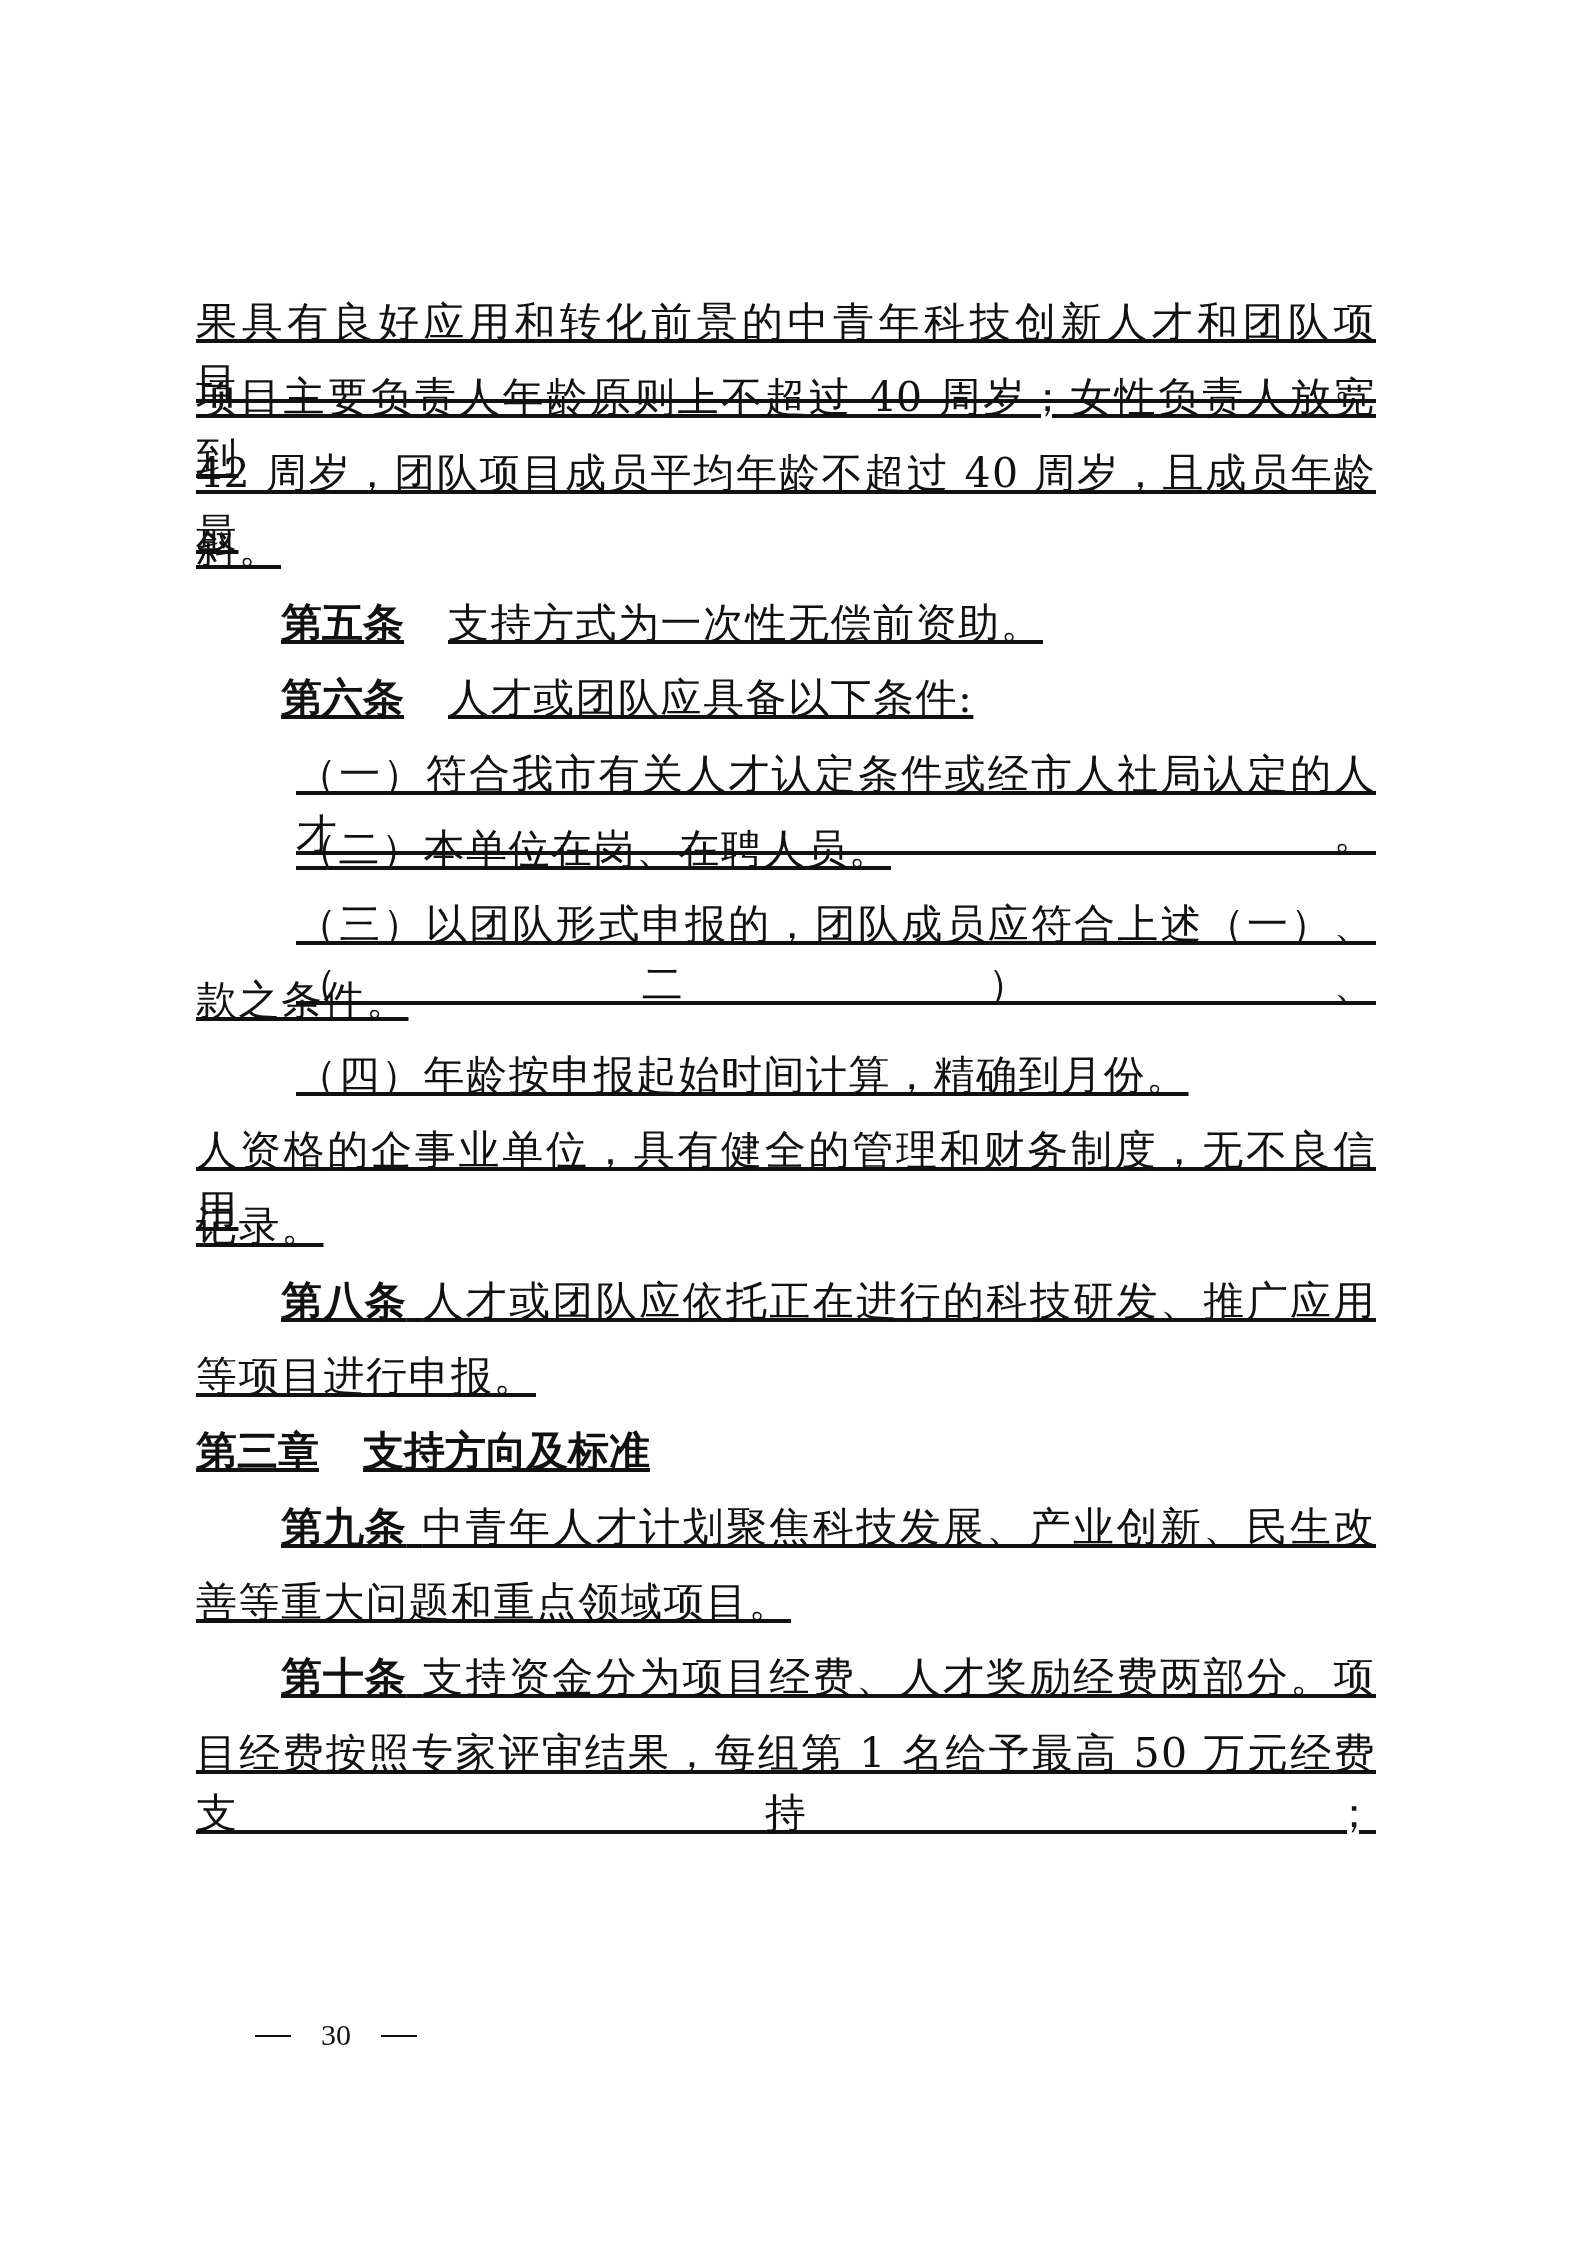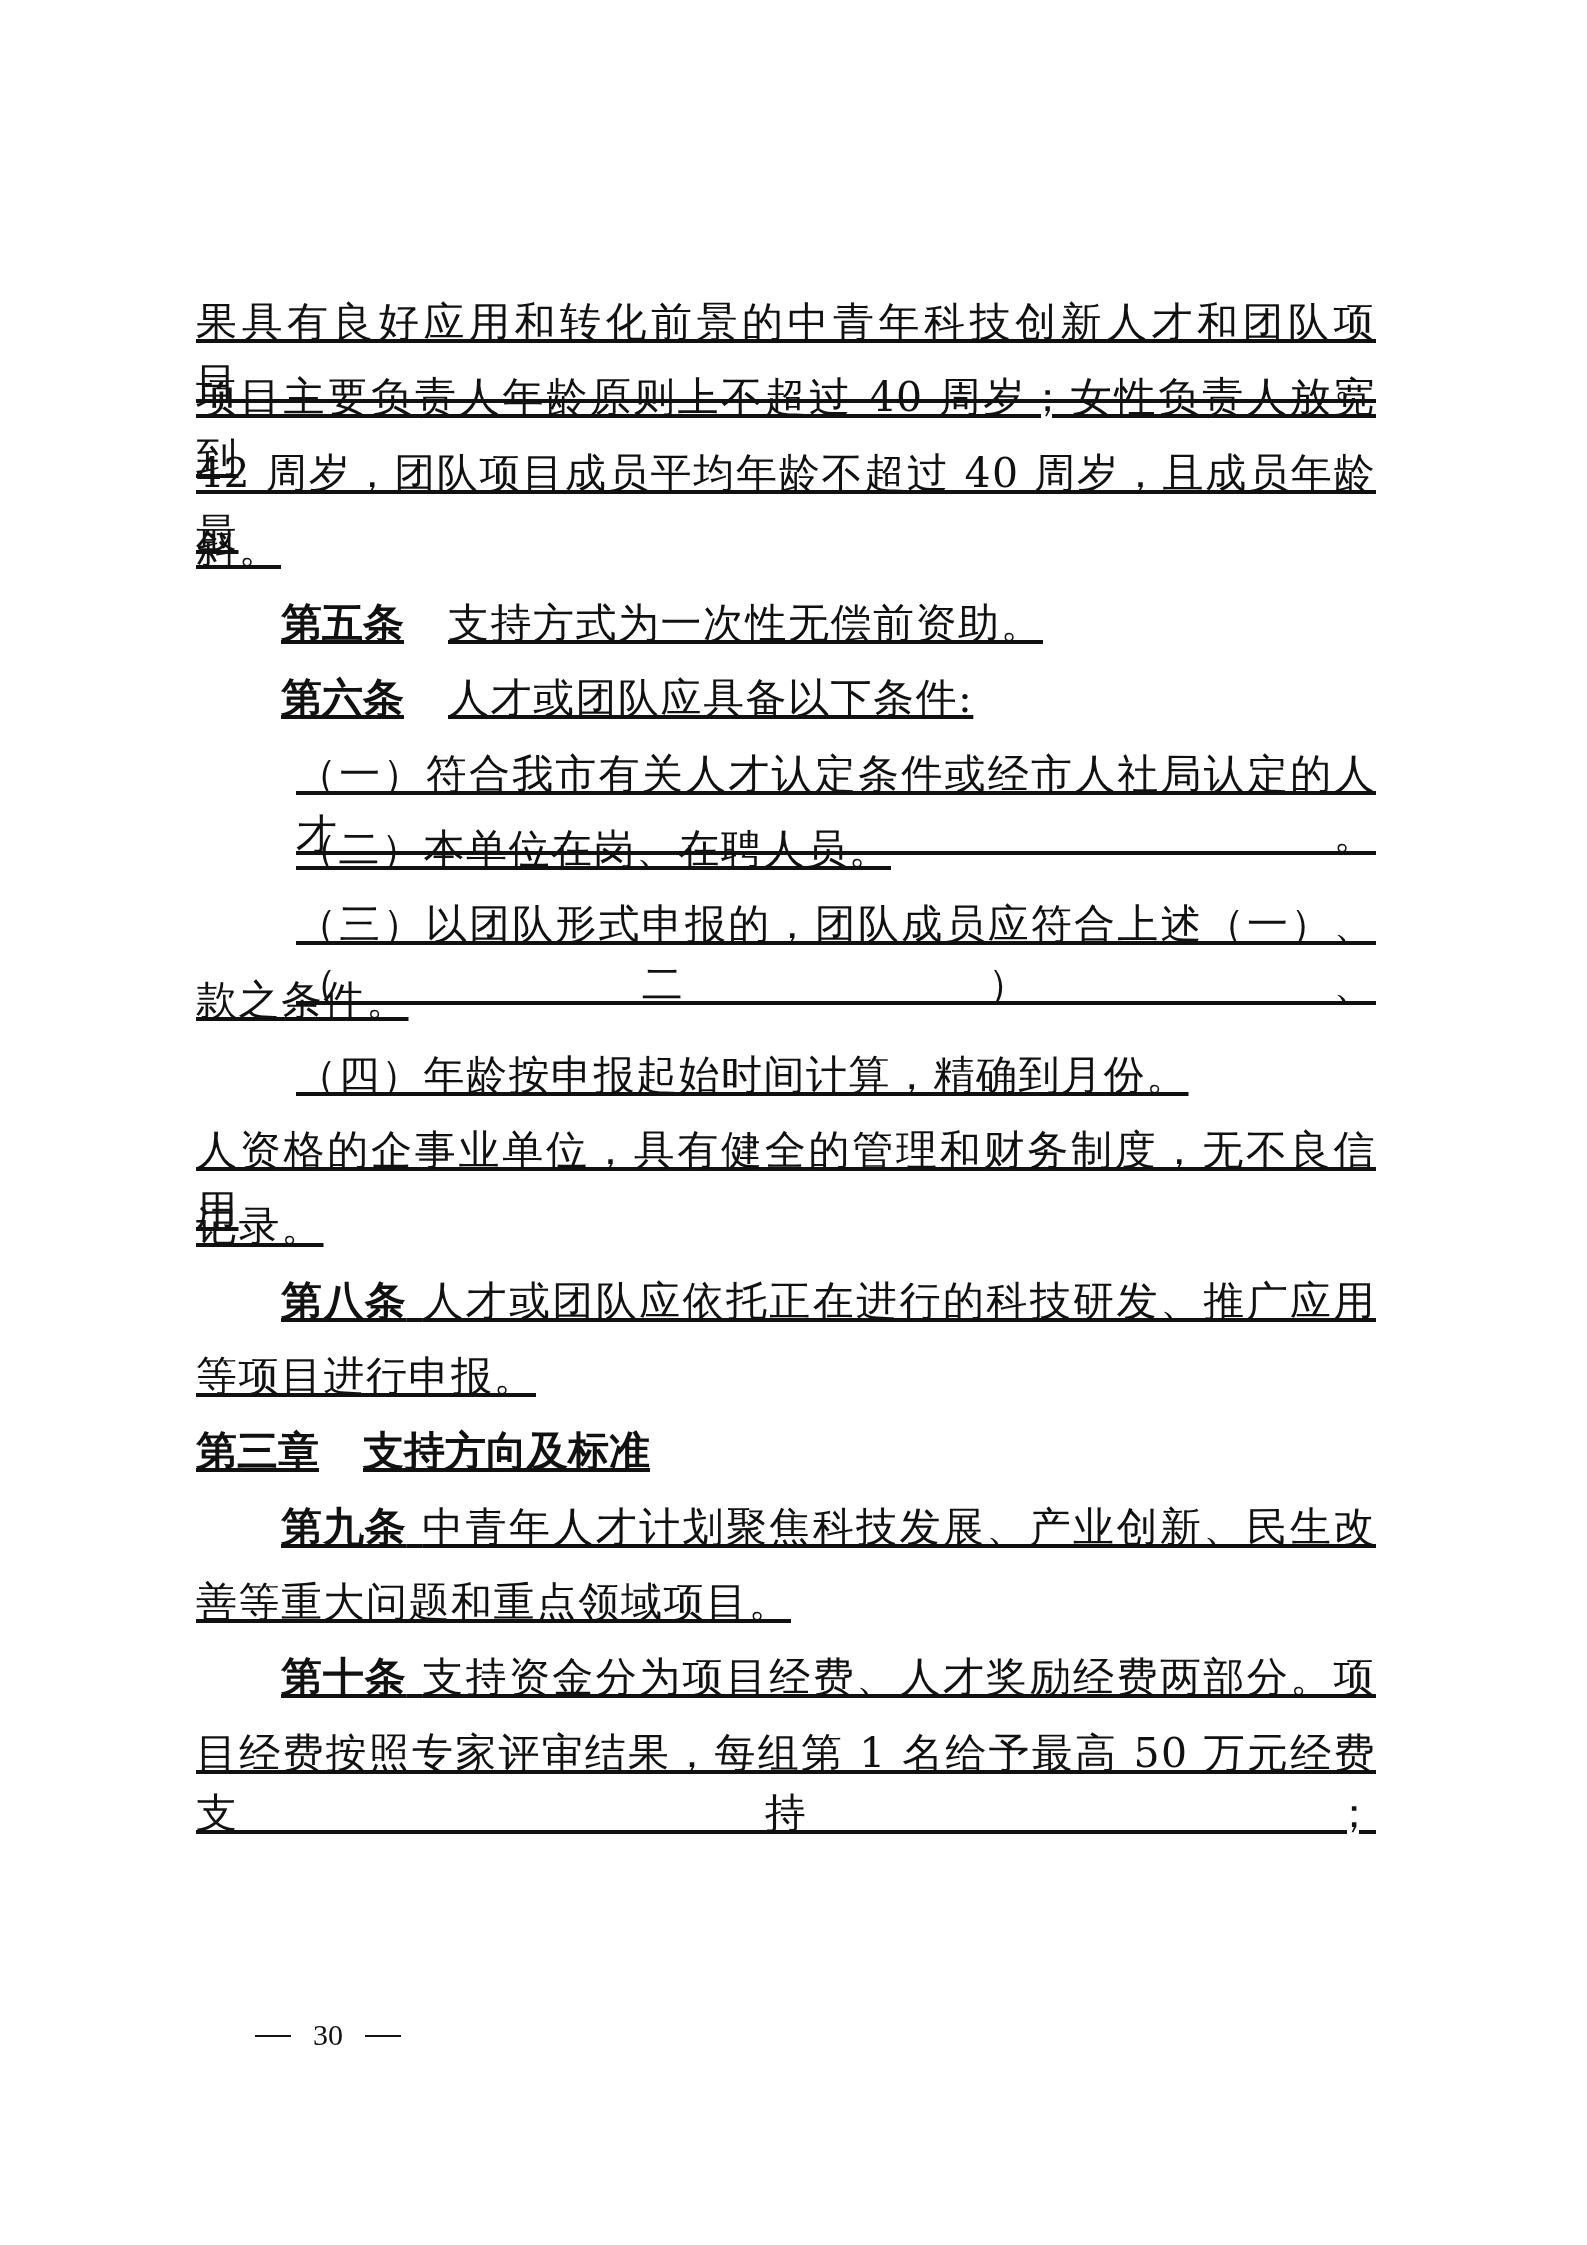--- a/index.html
+++ b/index.html
@@ -32,21 +32,21 @@
     font-weight: bold; letter-spacing: 0;
     padding-left: 0;
   }
   .chapter-gap { display: inline-block; width: 44px; }
   .footer {
     position: absolute; left: 255px; top: 2018px;
     font-family: "Liberation Serif", "DejaVu Serif", serif;
     font-size: 30px; color: #111111; white-space: nowrap;
   }
   .footer .dash { display: inline-block; width: 36px; border-top: 2px solid #111; vertical-align: middle; margin-top: -4px; }
-  .footer .num { display: inline-block; margin: 0 22px; }
+  .footer .num { display: inline-block; margin: 0 30px; }
 </style>
 </head>
 <body>
 
 <div class="page">
   <div class="text-block">
 
     <div class="line full">果具有良好应用和转化前景的中青年科技创新人才和团队项目。</div>
     <div class="line full">项目主要负责人年龄原则上不超过 40 周岁；女性负责人放宽到</div>
     <div class="line full">42 周岁，团队项目成员平均年龄不超过 40 周岁，且成员年龄最</div>

